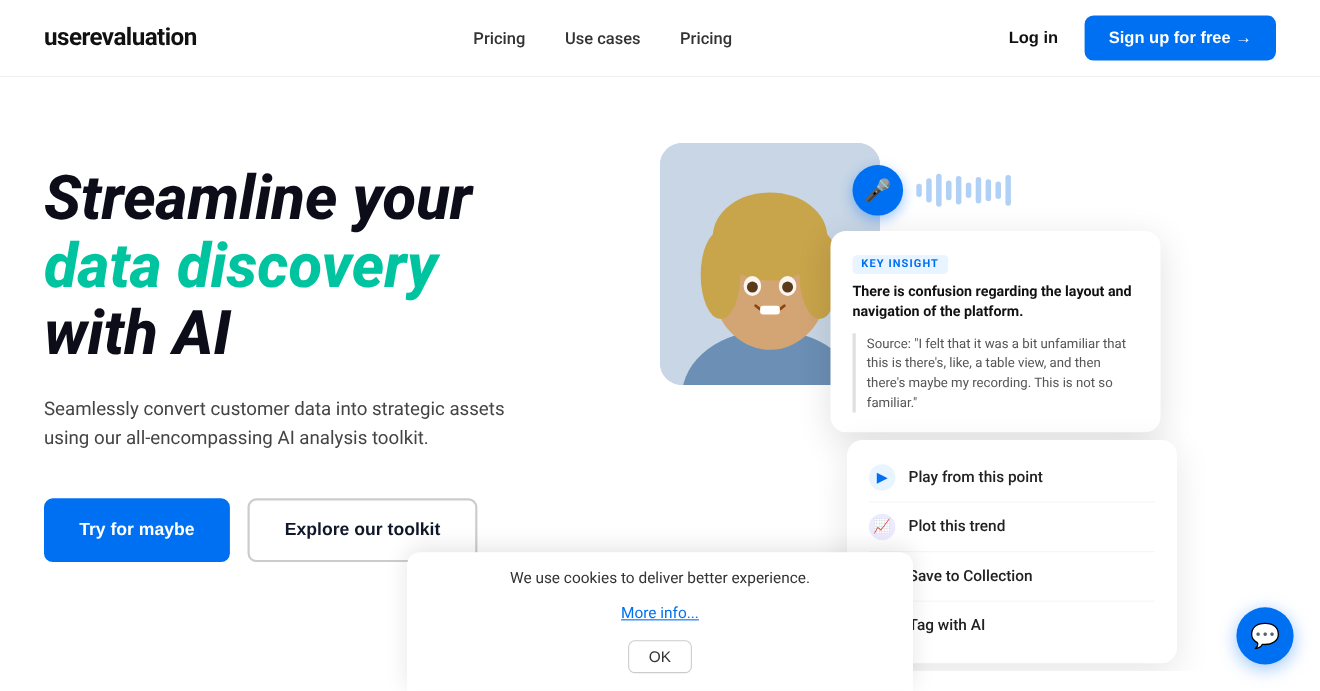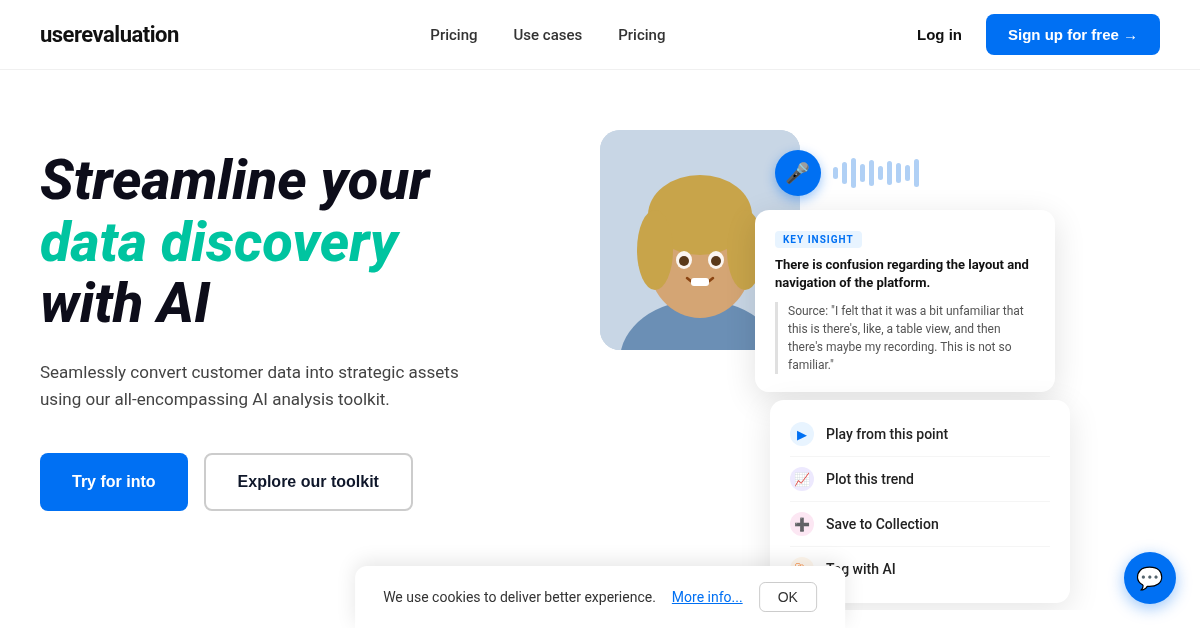--- a/index.html
+++ b/index.html
@@ -109,20 +109,21 @@
     .action-label { font-size: 14px; color: #222; font-weight: 500; }
 
     
     .cookie-banner {
       position: fixed; bottom: 0; left: 50%; transform: translateX(-50%);
       background: #fff; border-radius: 12px 12px 0 0;
       box-shadow: 0 -4px 20px rgba(0,0,0,0.1);
       padding: 16px 28px; display: flex; align-items: center; gap: 16px;
       font-size: 14px; color: #333; z-index: 200;
       min-width: 460px;
+      flex-direction: column;
     }
     .cookie-link { color: #0070f3; text-decoration: underline; cursor: pointer; }
     .cookie-ok {
       background: none; border: 1px solid #ccc; border-radius: 6px;
       padding: 6px 18px; font-size: 14px; cursor: pointer; color: #333;
     }
 
     
     .chat-btn {
       position: fixed; bottom: 24px; right: 24px;
@@ -151,21 +152,21 @@
 <section class="hero">
 
   <div class="hero-left">
     <h1 class="hero-title">
       <span>Streamline your</span><br>
       <span class="highlight">data discovery</span><br>
       <span>with AI</span>
     </h1>
     <p class="hero-subtitle">Seamlessly convert customer data into strategic assets using our all-encompassing AI analysis toolkit.</p>
     <div class="hero-buttons">
-      <button class="btn-try">Try for into</button>
+      <button class="btn-try">Try for maybe</button>
       <button class="btn-explore">Explore our toolkit</button>
     </div>
   </div>
 
   <div class="hero-right">
 
     <div class="person-box">
       <svg viewBox="0 0 200 220" xmlns="http://www.w3.org/2000/svg">
 
         <rect width="200" height="220" fill="#c8d6e5"></rect>

